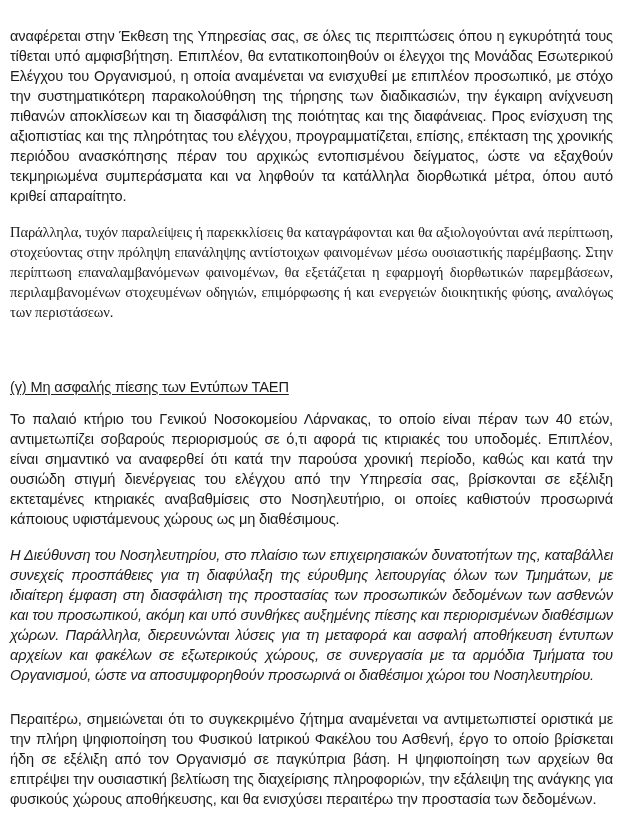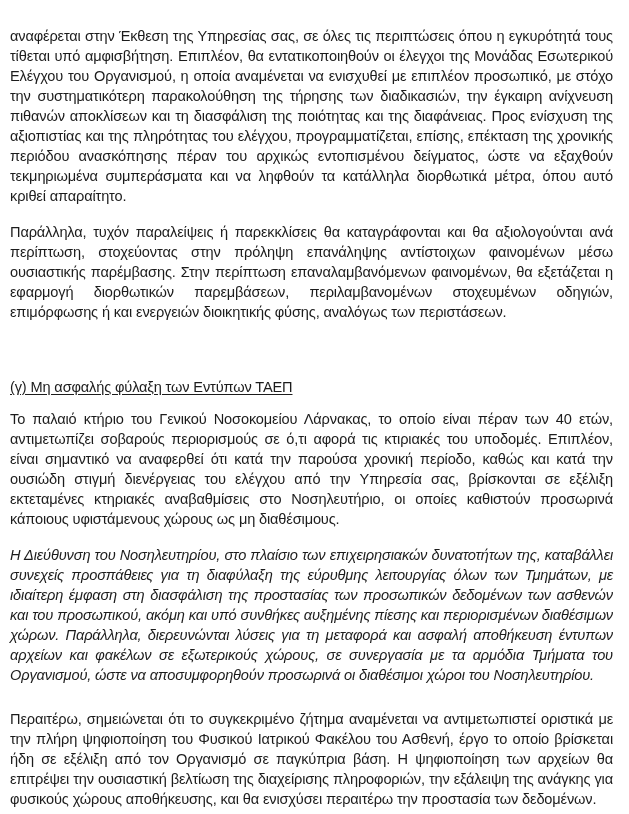--- a/index.html
+++ b/index.html
@@ -24,32 +24,32 @@
       color: #1c1c1c;
       letter-spacing: -0.15px;
       margin-top: 24px;
     }
     .para {
       margin: 0;
       text-align: justify;
       text-align-last: left;
     }
     .p1 { margin-bottom: 16px; }
-    .p2 { margin-bottom: 55px; }
+    .p2 { margin-bottom: 55px; font-family: Liberation Serif, serif; }
     .heading {
       margin: 0 0 12px 0;
       text-decoration: underline;
       text-underline-offset: 2px;
     }
     .p3 { margin-bottom: 16px; }
     .p4 { margin-bottom: 24px; font-style: italic; }
   </style>
 </head>
 <body>
 
 <div class="page">
   <p class="para p1">αναφέρεται στην Έκθεση της Υπηρεσίας σας, σε όλες τις περιπτώσεις όπου η εγκυρότητά τους τίθεται υπό αμφισβήτηση. Επιπλέον, θα εντατικοποιηθούν οι έλεγχοι της Μονάδας Εσωτερικού Ελέγχου του Οργανισμού, η οποία αναμένεται να ενισχυθεί με επιπλέον προσωπικό, με στόχο την συστηματικότερη παρακολούθηση της τήρησης των διαδικασιών, την έγκαιρη ανίχνευση πιθανών αποκλίσεων και τη διασφάλιση της ποιότητας και της διαφάνειας. Προς ενίσχυση της αξιοπιστίας και της πληρότητας του ελέγχου, προγραμματίζεται, επίσης, επέκταση της χρονικής περιόδου ανασκόπησης πέραν του αρχικώς εντοπισμένου δείγματος, ώστε να εξαχθούν τεκμηριωμένα συμπεράσματα και να ληφθούν τα κατάλληλα διορθωτικά μέτρα, όπου αυτό κριθεί απαραίτητο.</p>
   <p class="para p2">Παράλληλα, τυχόν παραλείψεις ή παρεκκλίσεις θα καταγράφονται και θα αξιολογούνται ανά περίπτωση, στοχεύοντας στην πρόληψη επανάληψης αντίστοιχων φαινομένων μέσω ουσιαστικής παρέμβασης. Στην περίπτωση επαναλαμβανόμενων φαινομένων, θα εξετάζεται η εφαρμογή διορθωτικών παρεμβάσεων, περιλαμβανομένων στοχευμένων οδηγιών, επιμόρφωσης ή και ενεργειών διοικητικής φύσης, αναλόγως των περιστάσεων.</p>
-  <p class="heading">(γ) Μη ασφαλής φύλαξη των Εντύπων ΤΑΕΠ</p>
+  <p class="heading">(γ) Μη ασφαλής πίεσης των Εντύπων ΤΑΕΠ</p>
   <p class="para p3">Το παλαιό κτήριο του Γενικού Νοσοκομείου Λάρνακας, το οποίο είναι πέραν των 40 ετών, αντιμετωπίζει σοβαρούς περιορισμούς σε ό,τι αφορά τις κτιριακές του υποδομές. Επιπλέον, είναι σημαντικό να αναφερθεί ότι κατά την παρούσα χρονική περίοδο, καθώς και κατά την ουσιώδη στιγμή διενέργειας του ελέγχου από την Υπηρεσία σας, βρίσκονται σε εξέλιξη εκτεταμένες κτηριακές αναβαθμίσεις στο Νοσηλευτήριο, οι οποίες καθιστούν προσωρινά κάποιους υφιστάμενους χώρους ως μη διαθέσιμους.</p>
   <p class="para p4">Η Διεύθυνση του Νοσηλευτηρίου, στο πλαίσιο των επιχειρησιακών δυνατοτήτων της, καταβάλλει συνεχείς προσπάθειες για τη διαφύλαξη της εύρυθμης λειτουργίας όλων των Τμημάτων, με ιδιαίτερη έμφαση στη διασφάλιση της προστασίας των προσωπικών δεδομένων των ασθενών και του προσωπικού, ακόμη και υπό συνθήκες αυξημένης πίεσης και περιορισμένων διαθέσιμων χώρων. Παράλληλα, διερευνώνται λύσεις για τη μεταφορά και ασφαλή αποθήκευση έντυπων αρχείων και φακέλων σε εξωτερικούς χώρους, σε συνεργασία με τα αρμόδια Τμήματα του Οργανισμού, ώστε να αποσυμφορηθούν προσωρινά οι διαθέσιμοι χώροι του Νοσηλευτηρίου.</p>
   <p class="para p5">Περαιτέρω, σημειώνεται ότι το συγκεκριμένο ζήτημα αναμένεται να αντιμετωπιστεί οριστικά με την πλήρη ψηφιοποίηση του Φυσικού Ιατρικού Φακέλου του Ασθενή, έργο το οποίο βρίσκεται ήδη σε εξέλιξη από τον Οργανισμό σε παγκύπρια βάση. Η ψηφιοποίηση των αρχείων θα επιτρέψει την ουσιαστική βελτίωση της διαχείρισης πληροφοριών, την εξάλειψη της ανάγκης για φυσικούς χώρους αποθήκευσης, και θα ενισχύσει περαιτέρω την προστασία των δεδομένων.</p>
 </div>
 
 </body></html>

